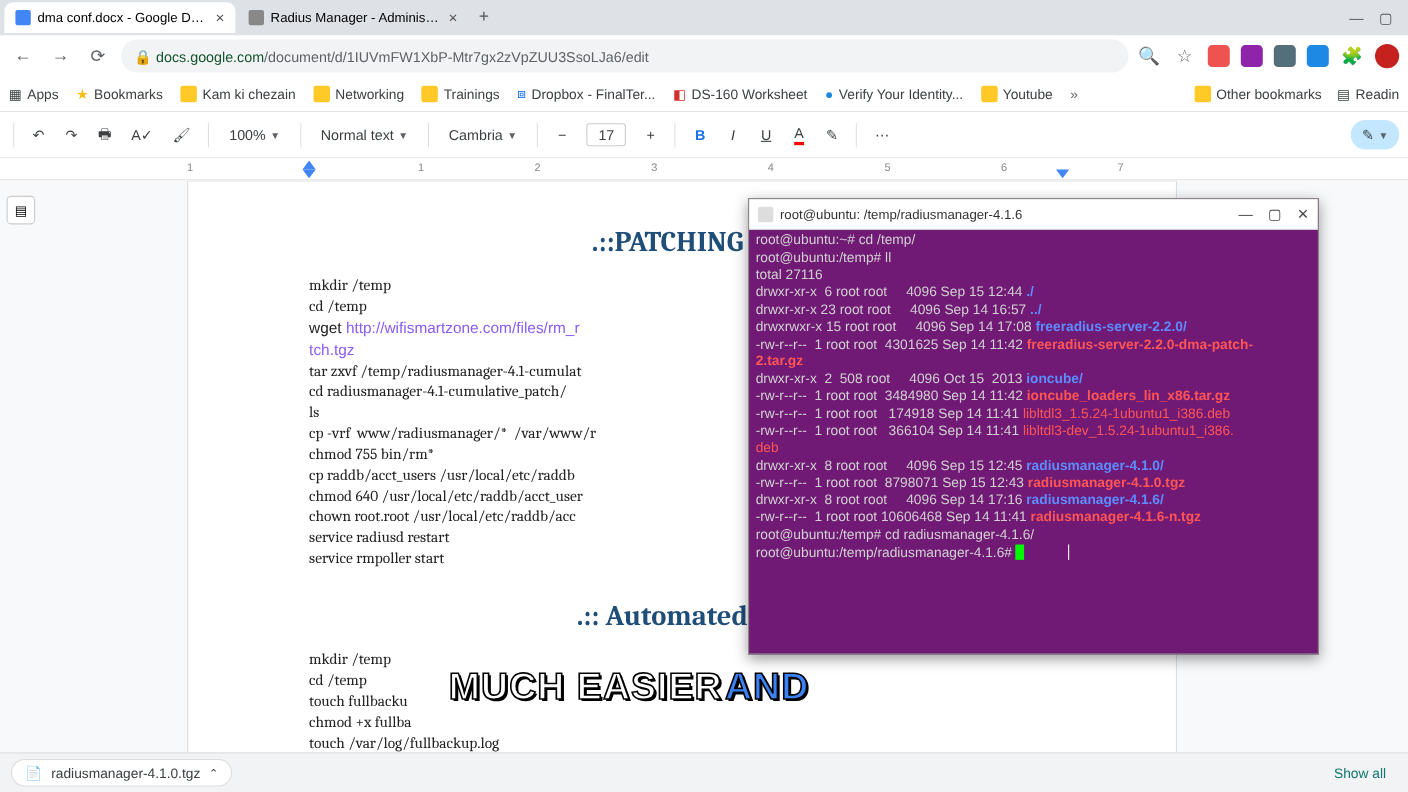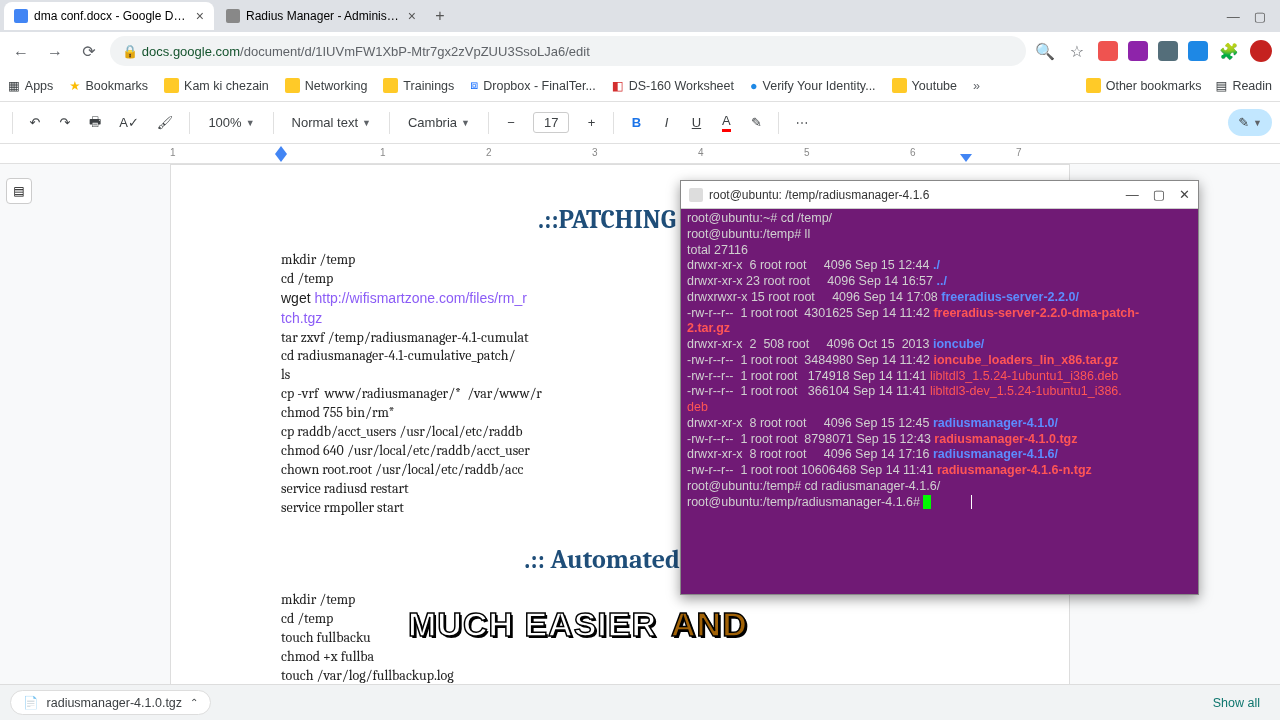--- a/index.html
+++ b/index.html
@@ -54,21 +54,21 @@
   .doc-area { background: #f8f9fa; height: calc(720px - 32px - 38px - 32px - 42px - 20px - 36px); overflow: hidden; position: relative; }
   .outline-btn { position: absolute; left: 6px; top: 14px; width: 26px; height: 26px; border: 1px solid #ccc; border-radius: 4px; display: flex; align-items: center; justify-content: center; background: #fff; font-size: 12px; }
   .page { position: absolute; left: 170px; top: 0; width: 900px; background: #fff; border: 1px solid #ddd; padding: 40px 110px 40px 110px; min-height: 600px; }
   .heading { color: #1f4e79; font-family: Cambria, serif; font-weight: bold; font-size: 26px; text-align: center; margin-bottom: 16px; }
   .codeblock { font-family: Cambria, serif; font-size: 14px; line-height: 1.35; white-space: pre; color: #222; margin-bottom: 28px; }
   .codeblock a { color: #8b5cf6; }
 
   
   .caption { position: absolute; left: 408px; top: 605px; font-size: 34px; font-weight: 900; font-family: Arial, sans-serif; letter-spacing: 1px; }
   .caption .white { color: #fff; -webkit-text-stroke: 1.5px #000; text-shadow: 2px 2px 0 #000; }
-  .caption .green { color: #a16207; -webkit-text-stroke: 1.5px #000; text-shadow: 2px 2px 0 #000; margin-left: 14px; }
+  .caption .green { color: #3b82f6; -webkit-text-stroke: 1.5px #000; text-shadow: 2px 2px 0 #000; margin-left: 2px; }
 
   
   .terminal { position: absolute; left: 632px; top: 180px; width: 519px; height: 415px; background: #701a75; border: 1px solid #888; box-shadow: 0 4px 12px rgba(0,0,0,.4); margin-left: 48px; }
   .term-titlebar { height: 28px; background: #fff; display: flex; align-items: center; padding: 0 8px; font-size: 12px; color: #333; border-bottom: 1px solid #ccc; }
   .term-titlebar .putty-icon { width: 14px; height: 14px; margin-right: 6px; background: #ddd; border-radius: 2px; }
   .term-titlebar .controls { margin-left: auto; display: flex; gap: 14px; font-size: 13px; color: #444; }
   .term-content { padding: 2px 6px; font-family: "Courier New", monospace; font-size: 12.5px; line-height: 1.26; color: #d0d0d0; white-space: pre; overflow: hidden; }
   .term-content .dir { color: #5c8cff; font-weight: bold; }
   .term-content .tgz { color: #ff5555; font-weight: bold; }
   .term-content .deb { color: #ff5555; font-weight: normal; }

